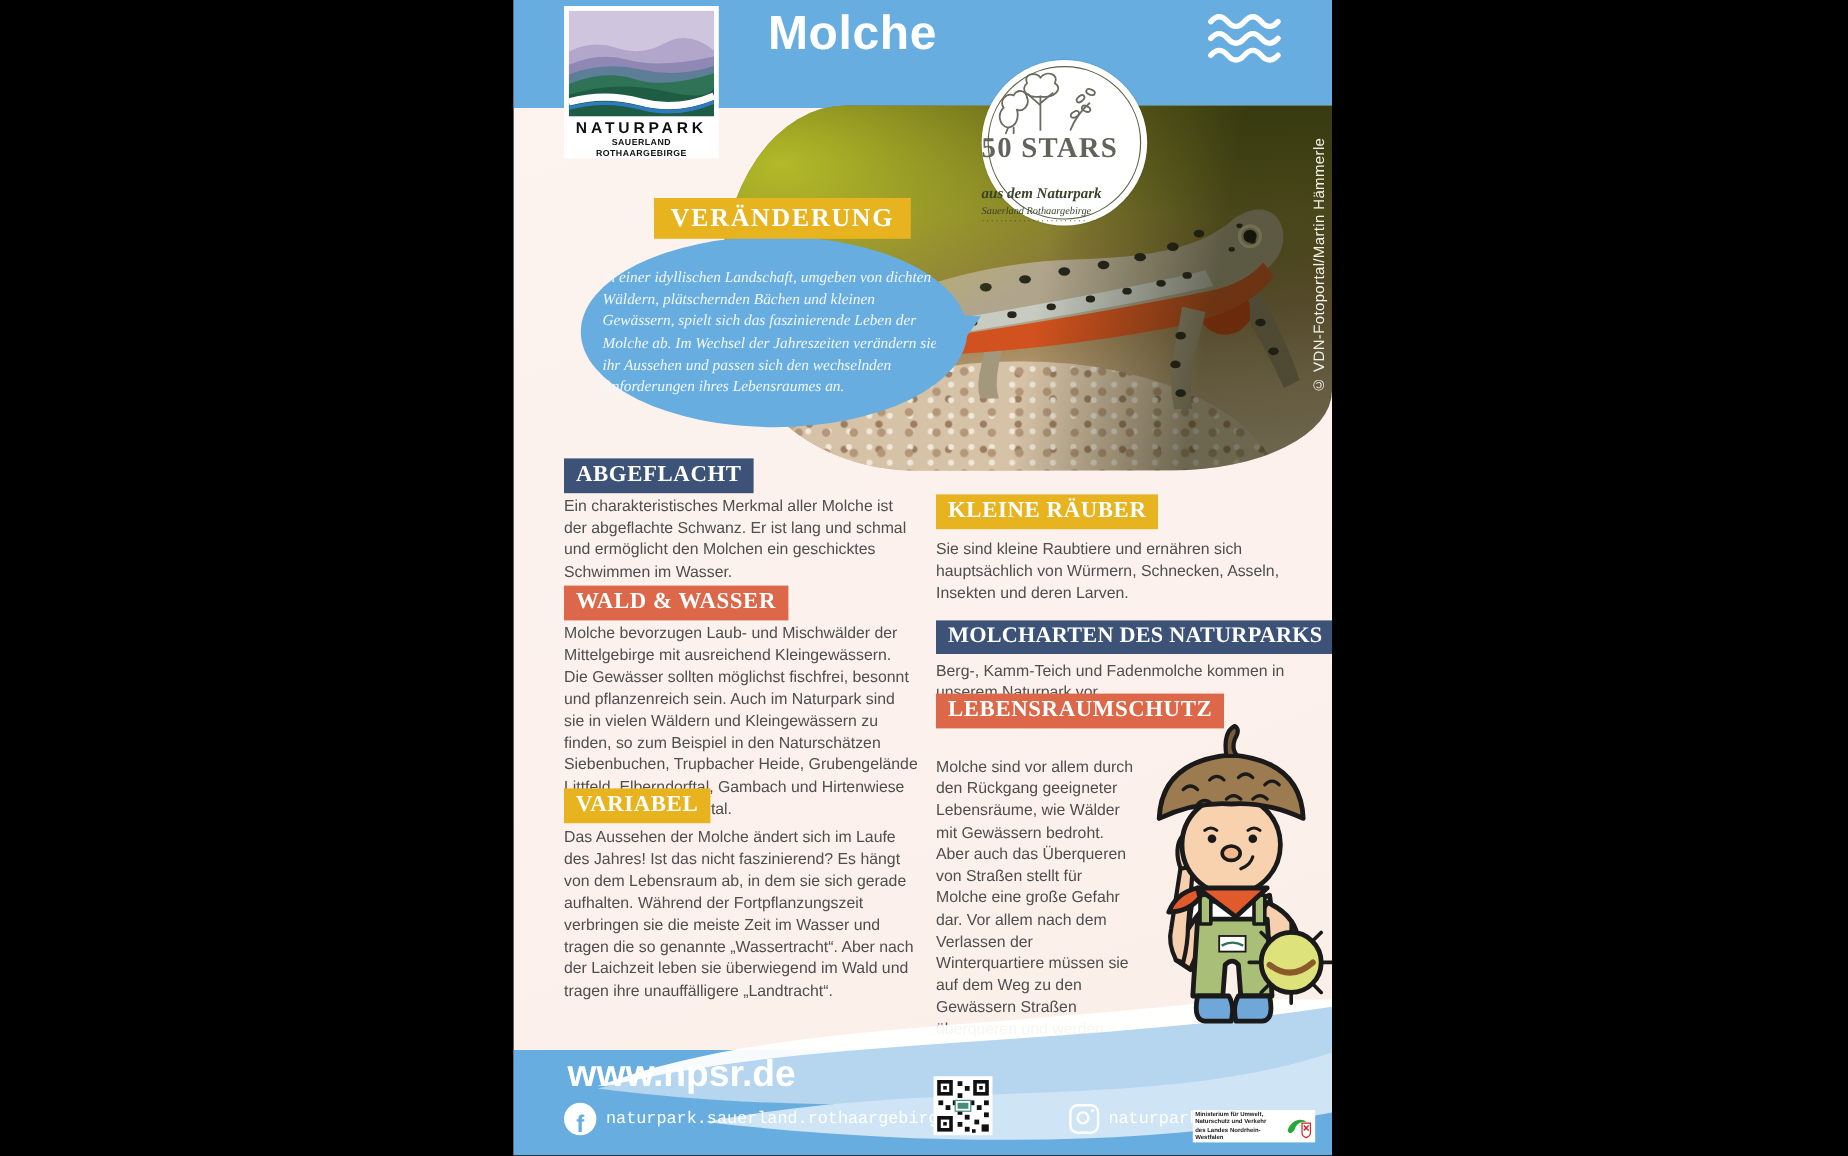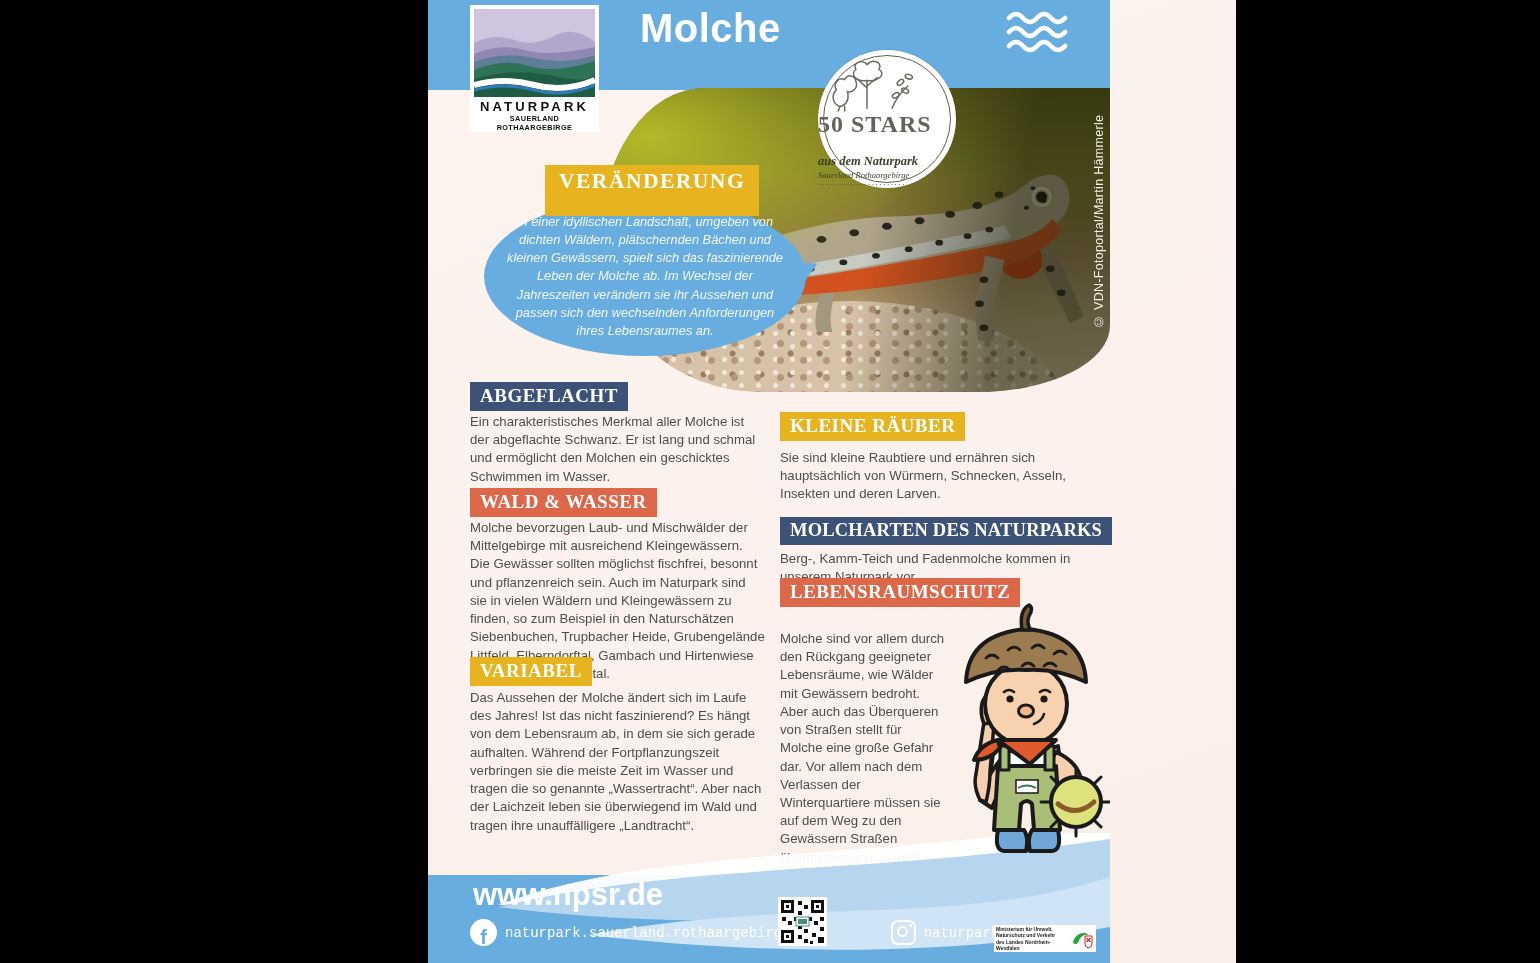--- a/index.html
+++ b/index.html
@@ -1,18 +1,18 @@
 <!DOCTYPE html>
 <html><head>
 <meta charset="utf-8">
 <style>
   html,body{margin:0;padding:0;background:#000;}
   .stage{position:relative;width:1540px;height:963px;background:#000;overflow:hidden;
          font-family:"Liberation Sans",sans-serif;}
-  .poster{position:absolute;left:428px;top:0;width:808px;height:963px;
+  .poster{position:absolute;left:428px;top:0;width:682px;height:963px;
           background:linear-gradient(160deg,#fdf4ef 0%,#fcf1ec 55%,#fbeee9 100%);overflow:hidden;}
 
   
   .band{position:absolute;left:0;top:0;width:682px;height:90px;background:#67ade0;}
   .page-title{position:absolute;left:212px;top:6px;font-size:40px;font-weight:bold;color:#fff;letter-spacing:.5px;}
   .logo-box{position:absolute;left:42px;top:5px;width:129px;height:127px;background:#fff;box-sizing:border-box;
             padding:4px 4px 2px;z-index:6;}
   .logo-art{width:121px;height:88px;display:block;}
   .logo-name{display:block;text-align:center;font-weight:bold;color:#111;font-size:13px;letter-spacing:3.2px;margin-top:2px;}
   .logo-sub{display:block;text-align:center;font-weight:bold;color:#111;font-size:7.3px;letter-spacing:.4px;}
@@ -46,30 +46,30 @@
   .newt{position:absolute;left:58px;top:28px;width:436px;height:262px;}
   .photo-credit{position:absolute;right:4px;top:18px;height:230px;writing-mode:vertical-rl;transform:rotate(180deg);
                 font-size:12.5px;color:#f2f1ea;letter-spacing:.3px;z-index:4;text-align:center;}
 
   
   .lbl{display:inline-block;padding:3px 10px 4px;color:#fff;font-family:"Liberation Serif",serif;
        font-weight:bold;font-size:19px;letter-spacing:.5px;white-space:nowrap;}
   .lbl-blue{background:#3c5377;}
   .lbl-orange{background:#dd6749;}
   .lbl-yellow{background:#e7b420;}
-  .intro-lbl{position:absolute;left:117px;top:165px;z-index:8;font-size:21.5px;letter-spacing:1.5px;padding:4px 14px 22px;}
+  .intro-lbl{position:absolute;left:117px;top:165px;z-index:8;font-size:21.5px;letter-spacing:1.5px;padding:4px 14px 5px;}
 
   
   .bubble{position:absolute;left:56px;top:197px;width:322px;height:159px;background:#67ade0;border-radius:50%;z-index:5;}
   .bubble::after{content:"";position:absolute;right:-15px;top:58px;width:0;height:0;
                  border-top:14px solid transparent;border-bottom:34px solid transparent;
                  border-left:42px solid #67ade0;transform:rotate(-16deg);}
   .bubble-text{position:absolute;inset:0;display:flex;align-items:center;justify-content:center;
-               padding:14px 18px;box-sizing:border-box;text-align:center;
-               font-style:italic;font-size:12.8px;line-height:1.42;color:#f2f8fc;}
+               padding:14px 18px;box-sizing:border-box;text-align:left;
+               font-style:italic;font-size:12.8px;line-height:1.42;color:#f2f8fc;font-family:Liberation Serif, serif;}
 
   
   .body-txt{position:absolute;font-size:13.2px;line-height:1.38;color:#4e4e4e;}
 
   
   .mascot{position:absolute;left:518px;top:596px;width:164px;height:258px;z-index:4;}
 
   
   .footer-waves{position:absolute;left:0;bottom:0;width:682px;height:130px;z-index:1;pointer-events:none;}
   .footer{position:absolute;left:0;bottom:0;width:682px;height:88px;background:#67ade0;z-index:0;}

